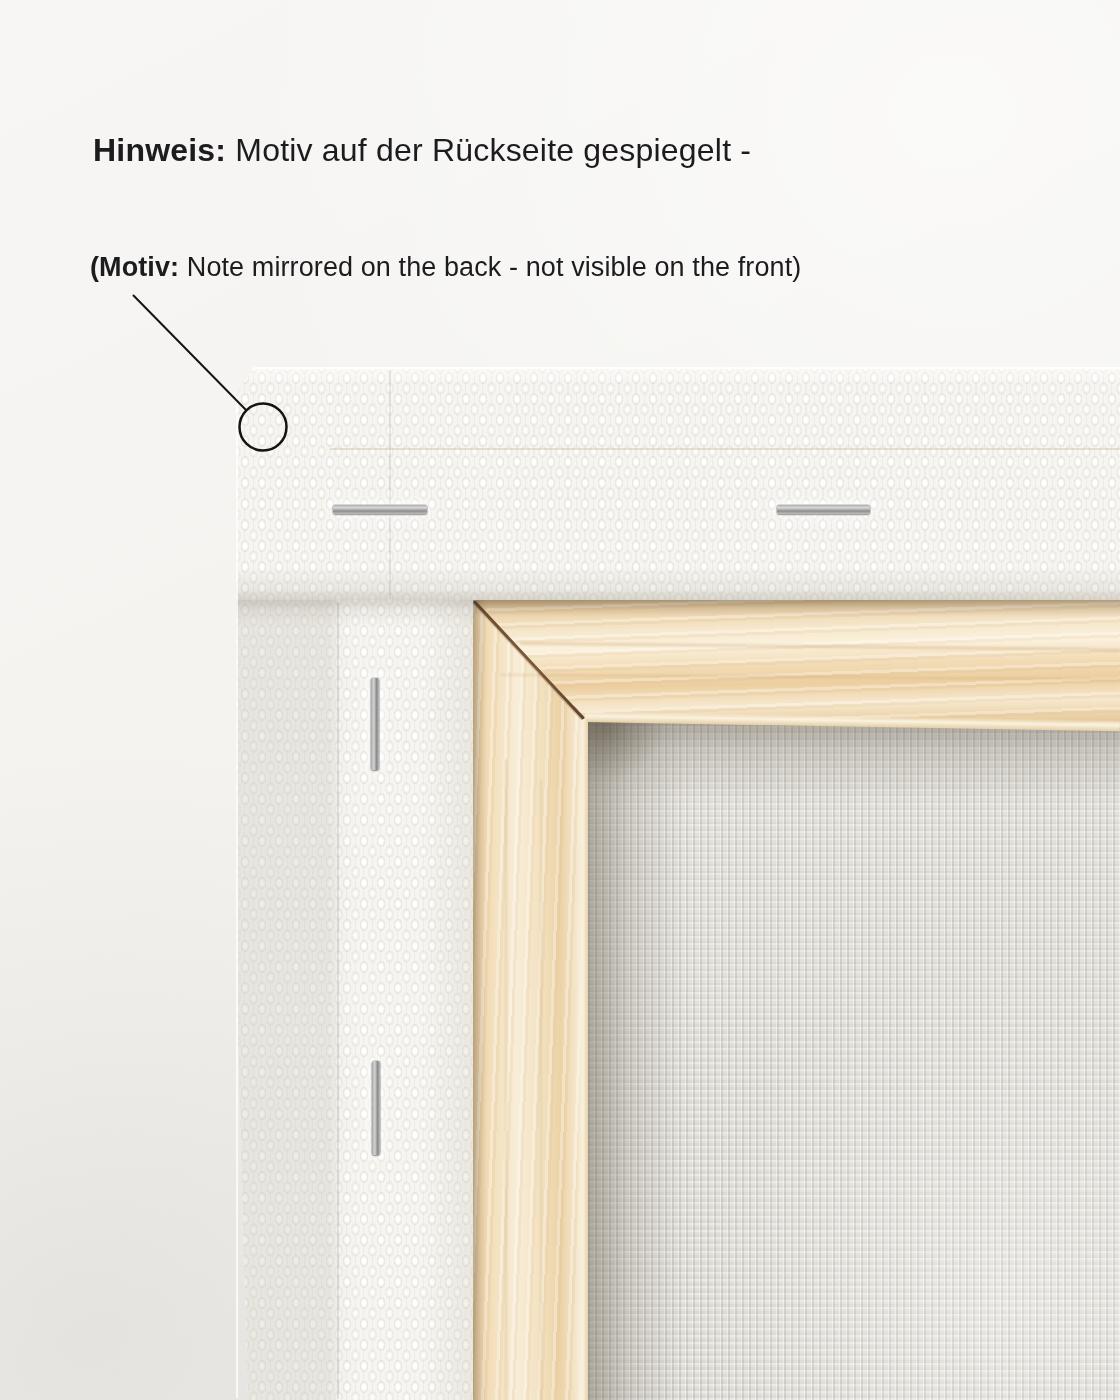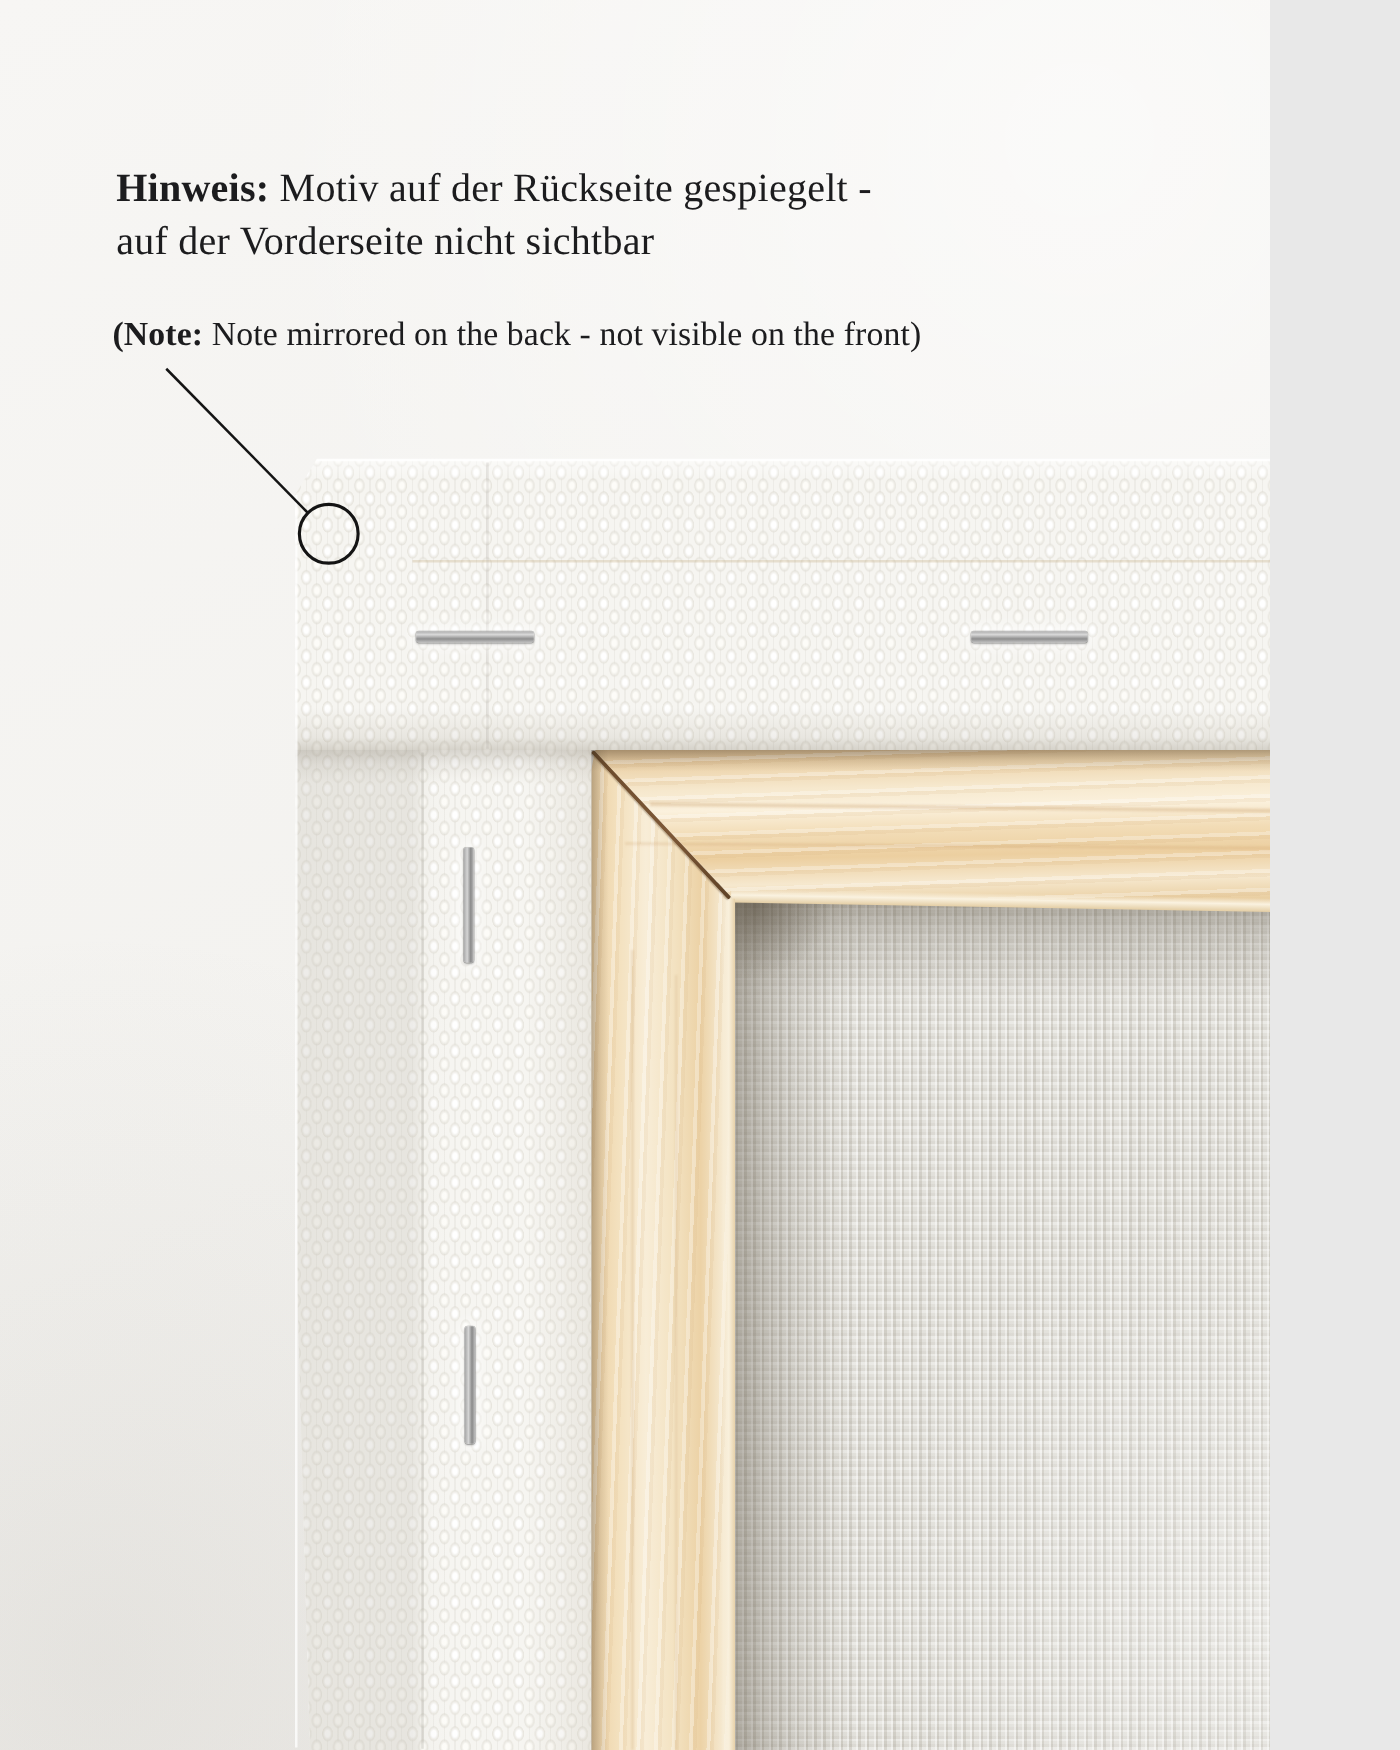--- a/index.html
+++ b/index.html
@@ -1,18 +1,18 @@
 <!DOCTYPE html>
 <html style="--wall: #f3f2ef; --fabric: #f6f5f1; --inner-canvas: #dcdad3; --wood-light: #f8edd7; --wood-mid: #eccfa0; --wood-seam: #6a4a2b; --staple-metal: #9a9a9a; --text: #1c1c1e; --callout: #141414;"><head>
 <meta charset="utf-8">
 <style>
   html,body{margin:0;padding:0;background:#e8e8e8;}
   .stage{
-    position:relative;width:1016px;height:1400px;overflow:hidden;
-    font-family:Liberation Serif, serif;
+    position:relative;width:1120px;height:1400px;overflow:hidden;
+    font-family:Liberation Sans, sans-serif;
     background:var(--wall,#f3f2ef);
   }
   
   .wall{
     position:absolute;inset:0;
     background:
       radial-gradient(120% 90% at 85% 8%, rgba(255,255,255,0.55) 0%, rgba(255,255,255,0) 55%),
       radial-gradient(90% 70% at 8% 95%, rgba(120,115,105,0.10) 0%, rgba(120,115,105,0) 60%),
       linear-gradient(155deg,#f7f6f4 0%,#f3f2ef 55%,#edebe7 100%);
   }
@@ -169,19 +169,18 @@
   <div class="staple v staple-c"></div>
   <div class="staple v staple-d"></div>
 
   <svg class="callout-svg" width="1120" height="1400" viewBox="0 0 1120 1400">
     <line x1="133" y1="295" x2="246" y2="410" stroke="#141414" stroke-width="2"></line>
     <circle cx="263" cy="427" r="23.5" fill="none" stroke="#141414" stroke-width="2.5"></circle>
   </svg>
 
   <div class="note note-de">
     <span class="bold">Hinweis:</span><span> Motiv auf der Rückseite gespiegelt -</span><br>
-    <span>auf der Vorderseite nicht sichtbar</span>
   </div>
   <div class="note note-en">
-    <span class="bold">(Note:</span><span> Note mirrored on the back - not visible on the front)</span>
+    <span class="bold">(Motiv:</span><span> Note mirrored on the back - not visible on the front)</span>
   </div>
 
 </div>
 
 </body></html>

